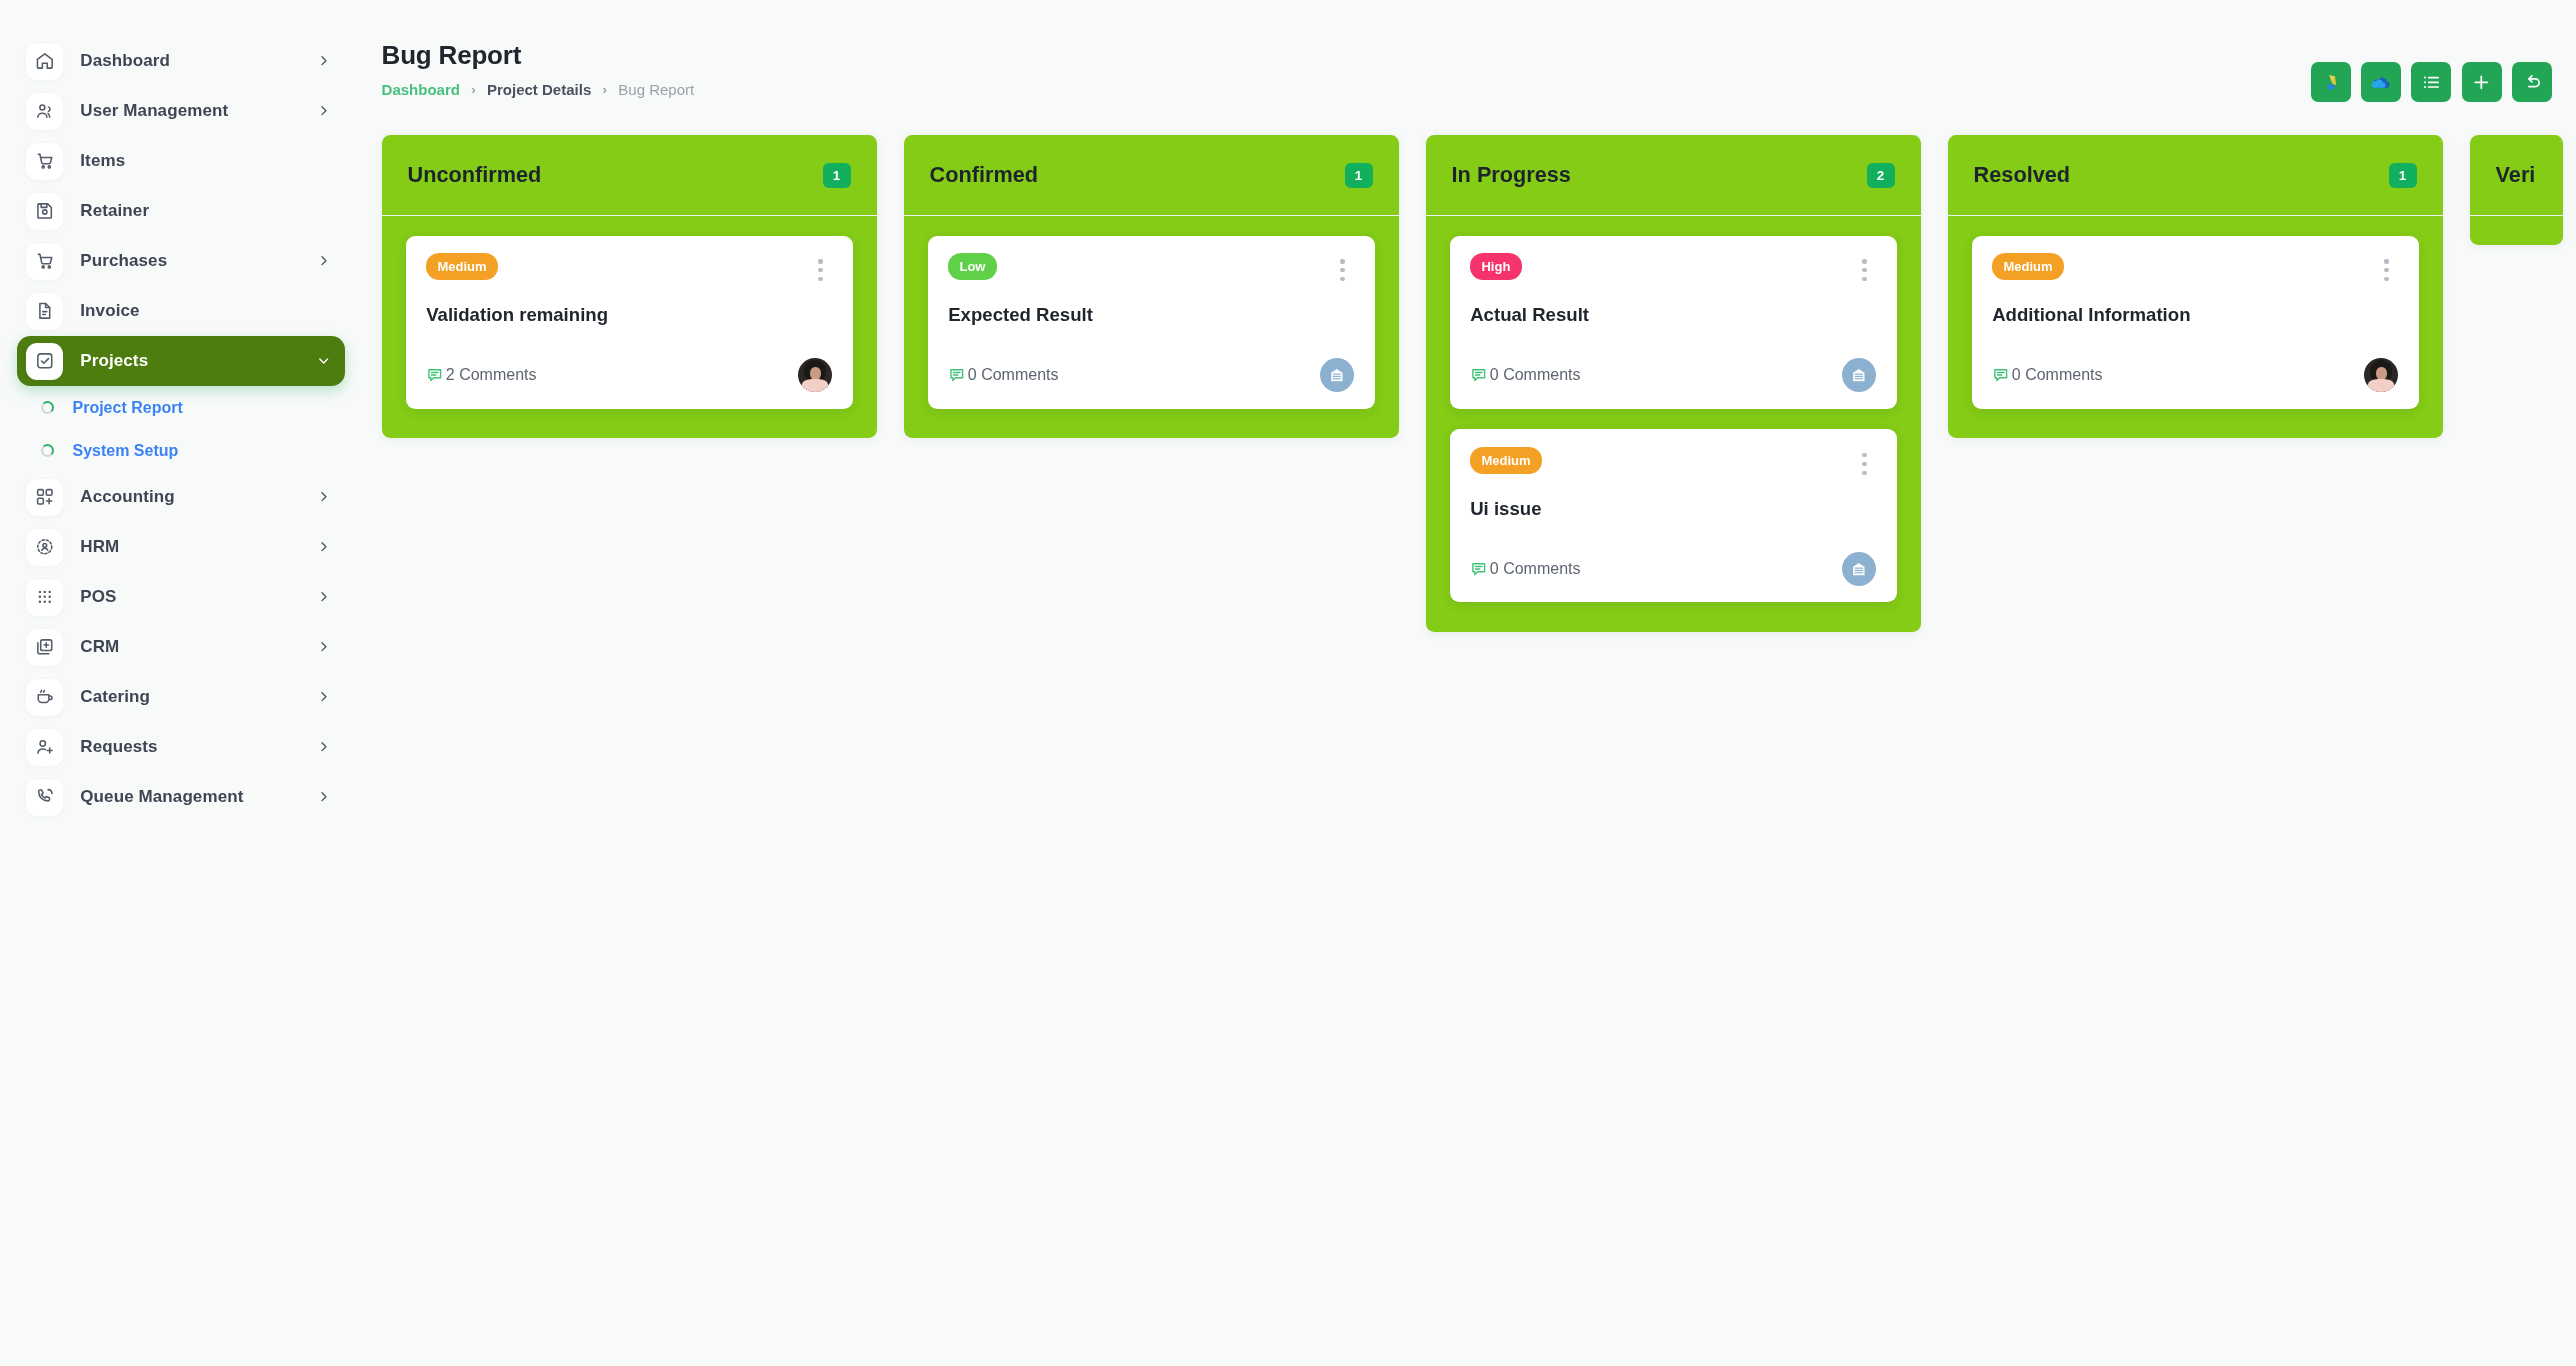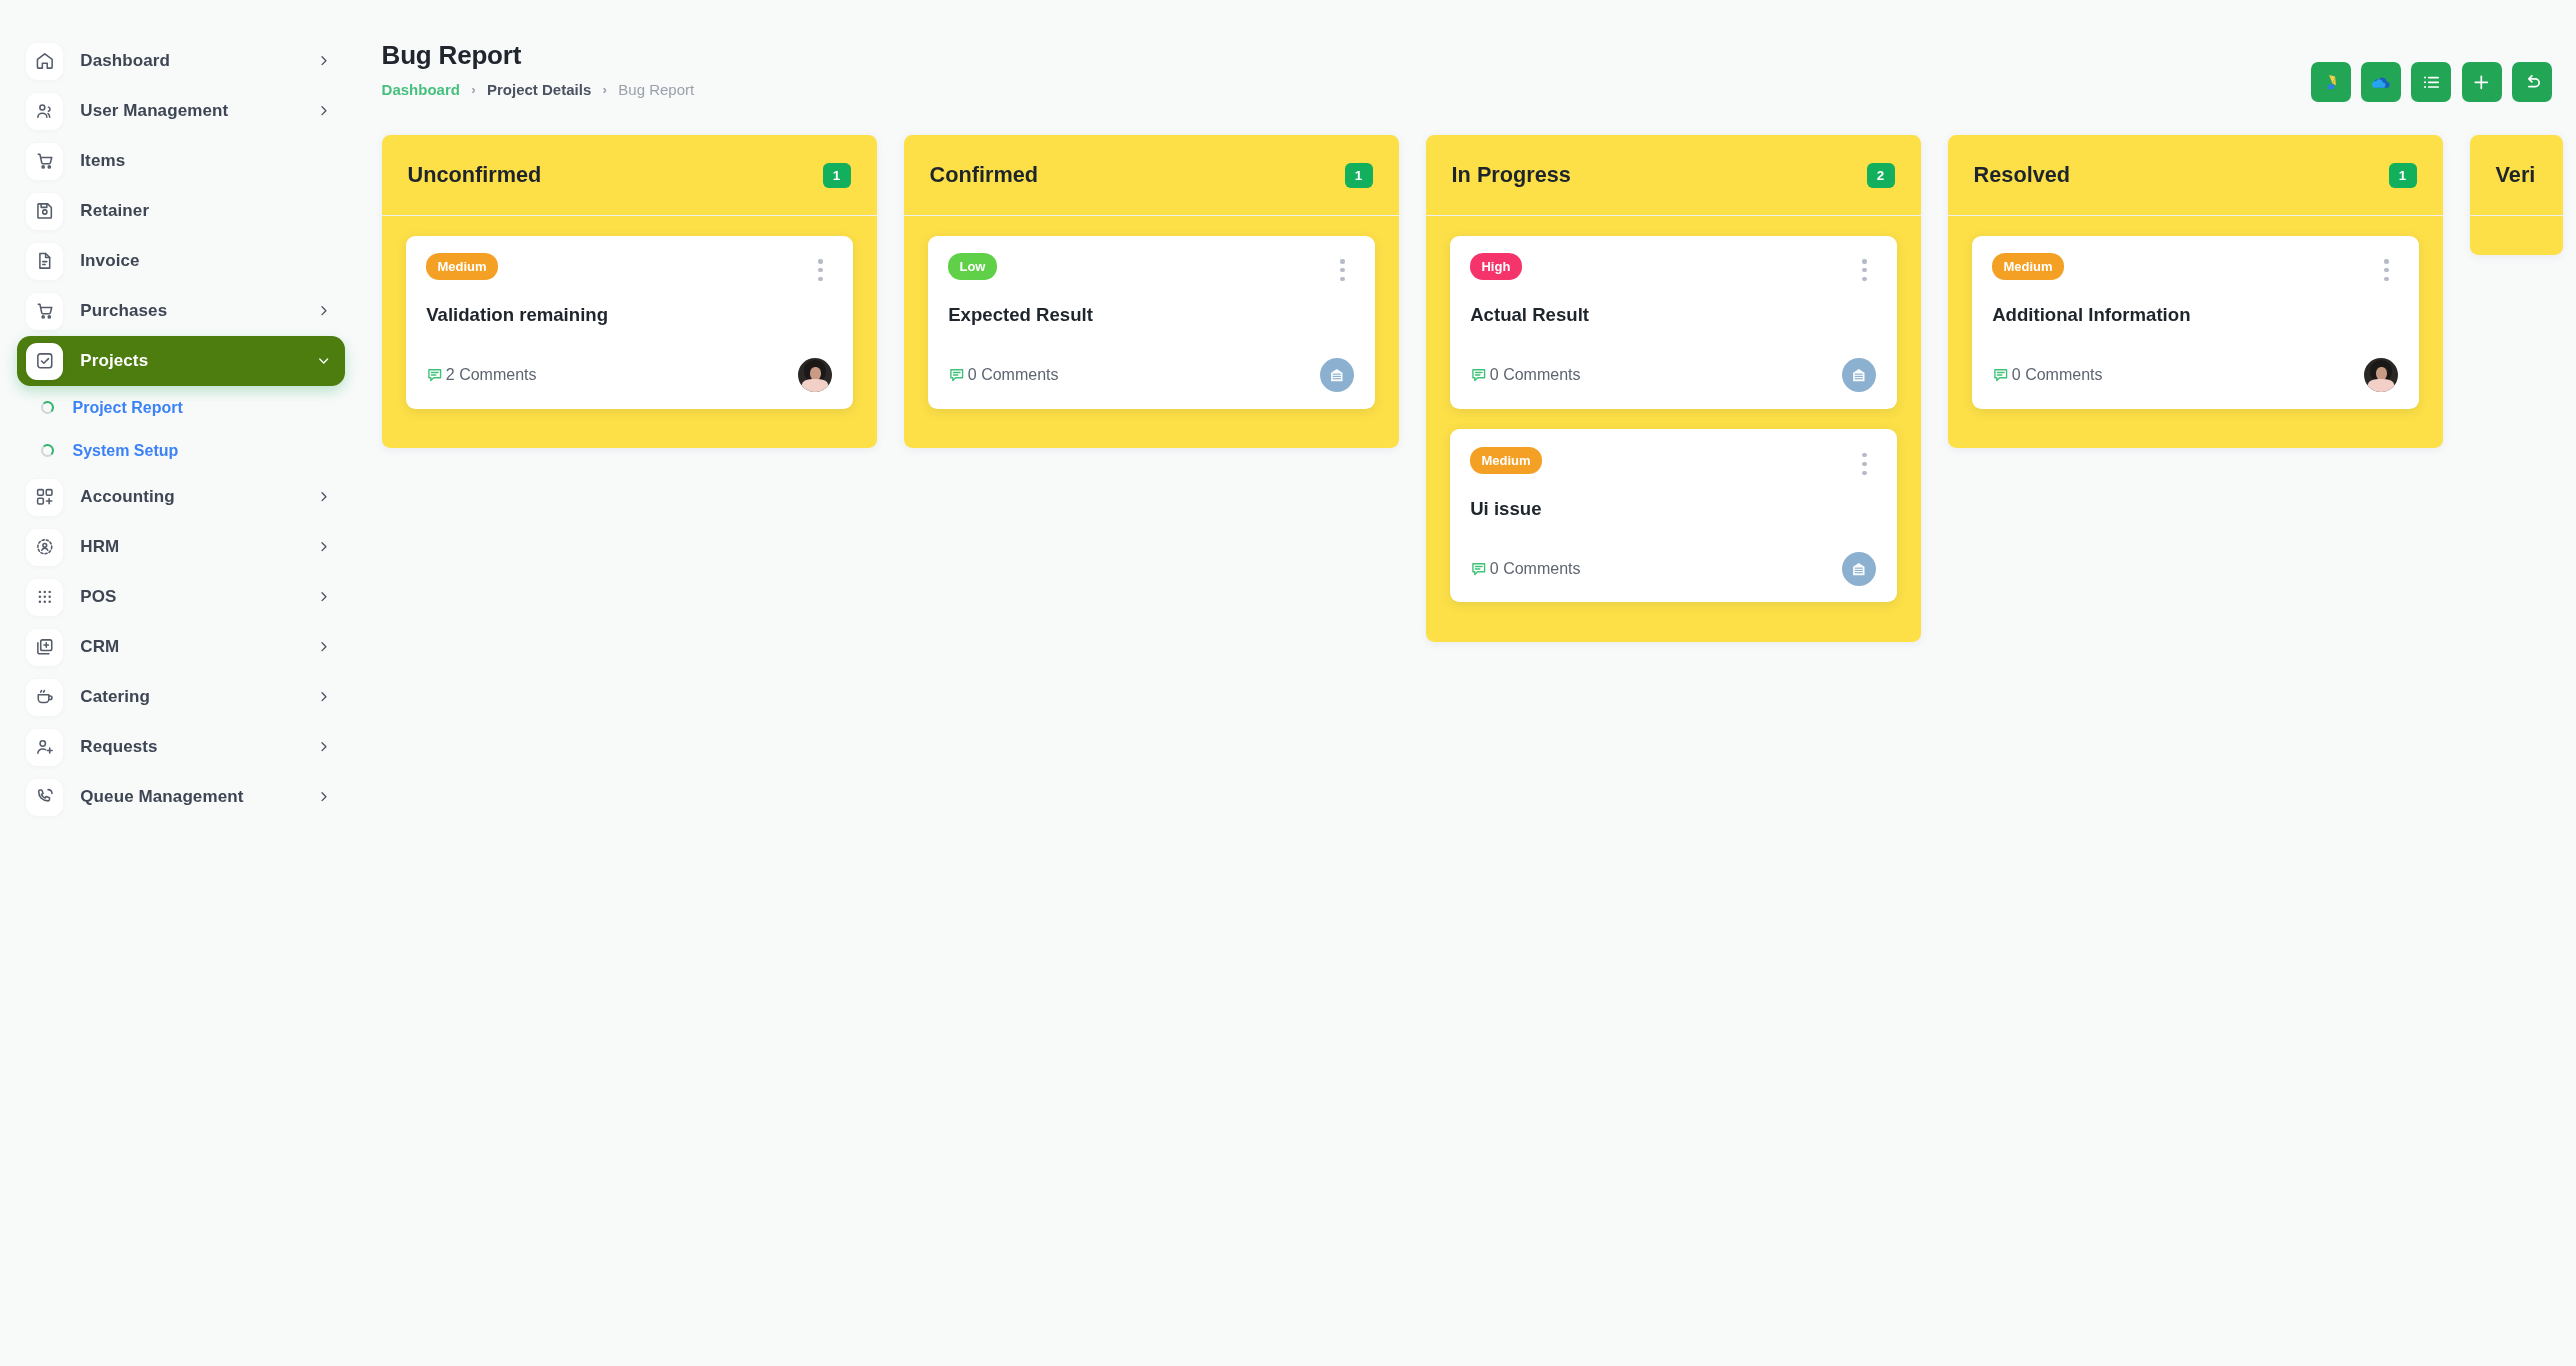--- a/index.html
+++ b/index.html
@@ -125,24 +125,24 @@
   
   #board {
     position: absolute; left: 20.6px; top: 135px;
     display: flex;
     align-items: flex-start;
     gap: 27px;
   }
   .column {
     width: 495px;
     flex-shrink: 0;
-    background: #fde047;
+    background: #84cc16;
     border-radius: 8.3px;
     box-shadow: 0 1.5px 8.3px rgba(35,45,65,.07);
-    padding-bottom: 19px;
+    padding-bottom: 9px;
   }
   .column.clipped { width: 93px; overflow: hidden; }
   .col-head {
     height: 81px;
     display: flex; align-items: center; justify-content: space-between;
     padding: 0 26px;
     border-bottom: 1px solid #eef1f3;
   }
   .col-title {
     font-size: 21.7px; font-weight: 700; color: #1e242c;
@@ -268,41 +268,41 @@
           <path d="M4.5 3.5h11L20 8v12a.9.9 0 0 1-.9.9H4.5a.9.9 0 0 1-.9-.9V4.4a.9.9 0 0 1 .9-.9z"></path>
           <circle cx="12" cy="13.5" r="2.6"></circle>
           <path d="M7.5 3.8v4h7v-4"></path>
         </svg>
       </div>
       <div class="nav-label">Retainer</div>
     </div>
     <div class="nav-item">
       <div class="nav-icon">
         <svg viewBox="0 0 24 24" fill="none" stroke="#545c69" stroke-width="1.9" stroke-linecap="round" stroke-linejoin="round">
+          <path d="M4 4h2l2.2 10.2a1.6 1.6 0 0 0 1.6 1.3h7.5a1.6 1.6 0 0 0 1.6-1.3L20.5 8H7"></path>
+          <circle cx="10" cy="19.5" r="1.3"></circle>
+          <circle cx="17.5" cy="19.5" r="1.3"></circle>
+        </svg>
+      </div>
+      <div class="nav-label">Purchases</div>
+      <div class="nav-caret">
+        <svg viewBox="0 0 24 24" fill="none" stroke="#4b5362" stroke-width="2.4" stroke-linecap="round" stroke-linejoin="round">
+          <path d="M9 5l7 7-7 7"></path>
+        </svg>
+      </div>
+    </div>
+    <div class="nav-item">
+      <div class="nav-icon">
+        <svg viewBox="0 0 24 24" fill="none" stroke="#545c69" stroke-width="1.9" stroke-linecap="round" stroke-linejoin="round">
           <path d="M6 3h7l5 5v13H6z"></path>
           <path d="M13 3v5h5"></path>
           <path d="M9.5 13h5M9.5 16.5h3"></path>
         </svg>
       </div>
       <div class="nav-label">Invoice</div>
-    </div>
-    <div class="nav-item">
-      <div class="nav-icon">
-        <svg viewBox="0 0 24 24" fill="none" stroke="#545c69" stroke-width="1.9" stroke-linecap="round" stroke-linejoin="round">
-          <path d="M4 4h2l2.2 10.2a1.6 1.6 0 0 0 1.6 1.3h7.5a1.6 1.6 0 0 0 1.6-1.3L20.5 8H7"></path>
-          <circle cx="10" cy="19.5" r="1.3"></circle>
-          <circle cx="17.5" cy="19.5" r="1.3"></circle>
-        </svg>
-      </div>
-      <div class="nav-label">Purchases</div>
-      <div class="nav-caret">
-        <svg viewBox="0 0 24 24" fill="none" stroke="#4b5362" stroke-width="2.4" stroke-linecap="round" stroke-linejoin="round">
-          <path d="M9 5l7 7-7 7"></path>
-        </svg>
-      </div>
     </div>
     <div class="nav-item active">
       <div class="nav-icon">
         <svg viewBox="0 0 24 24" fill="none" stroke="#545c69" stroke-width="1.9" stroke-linecap="round" stroke-linejoin="round">
           <rect x="3.5" y="3.5" width="17" height="17" rx="3"></rect>
           <path d="M8 12.2l2.8 2.8L16.5 9.3"></path>
         </svg>
       </div>
       <div class="nav-label">Projects</div>
       <div class="nav-caret">

